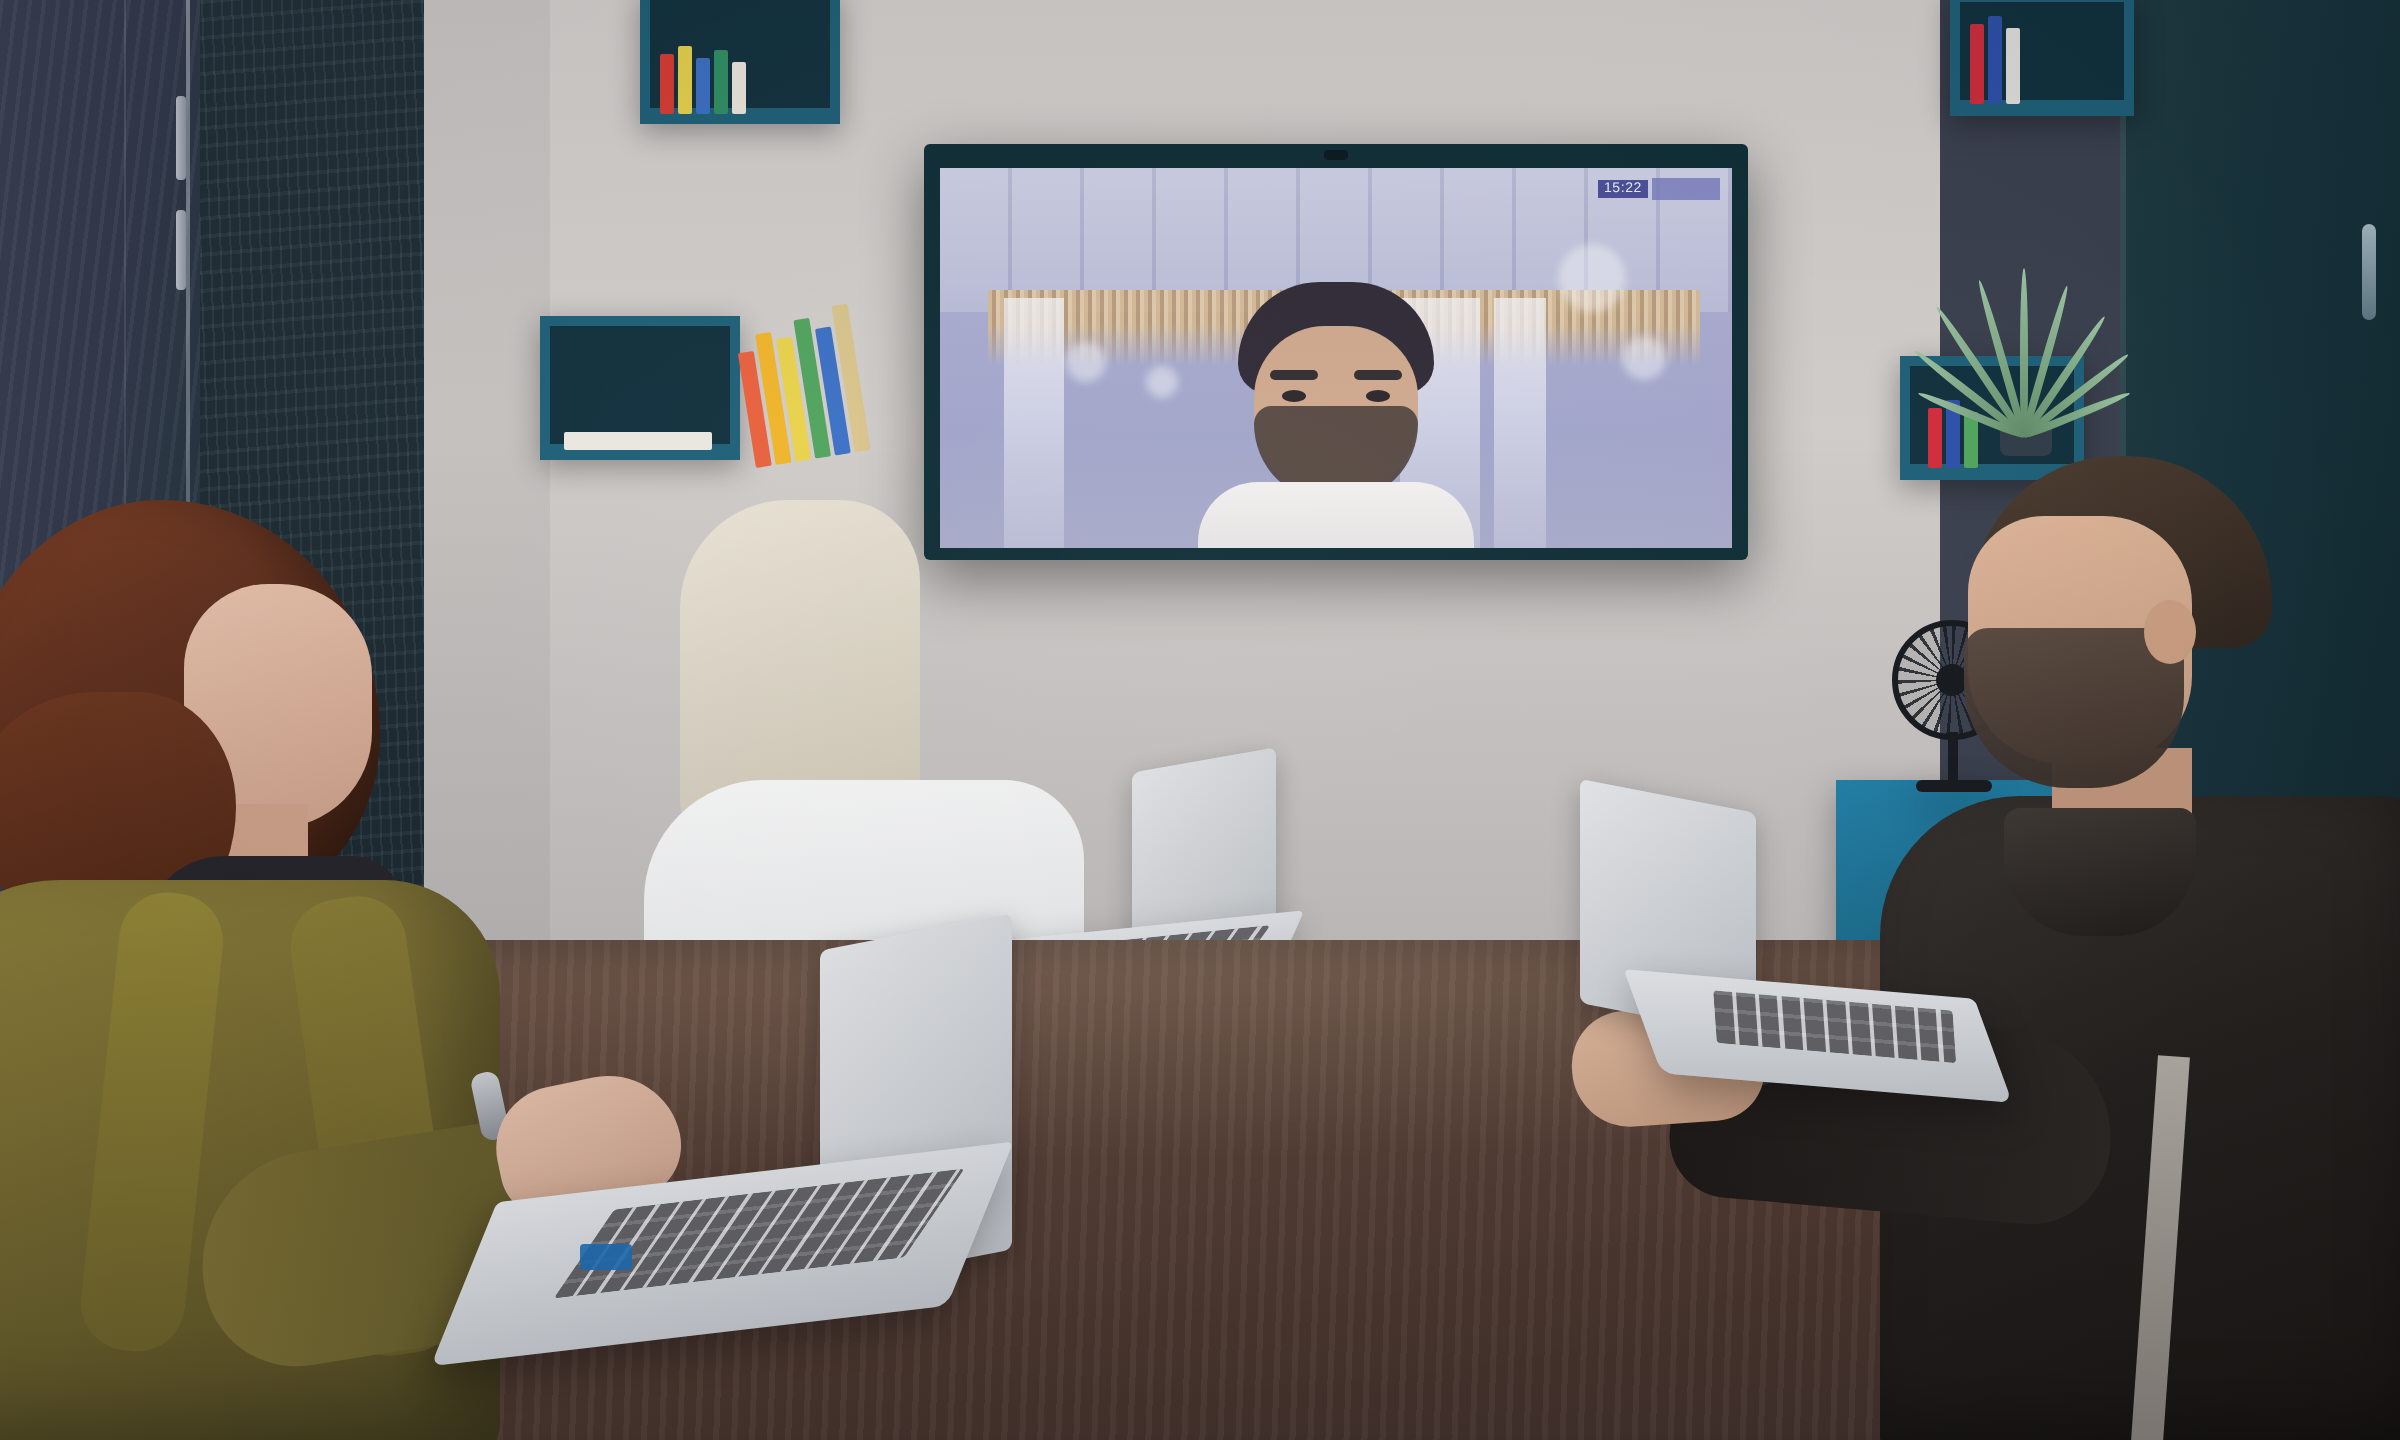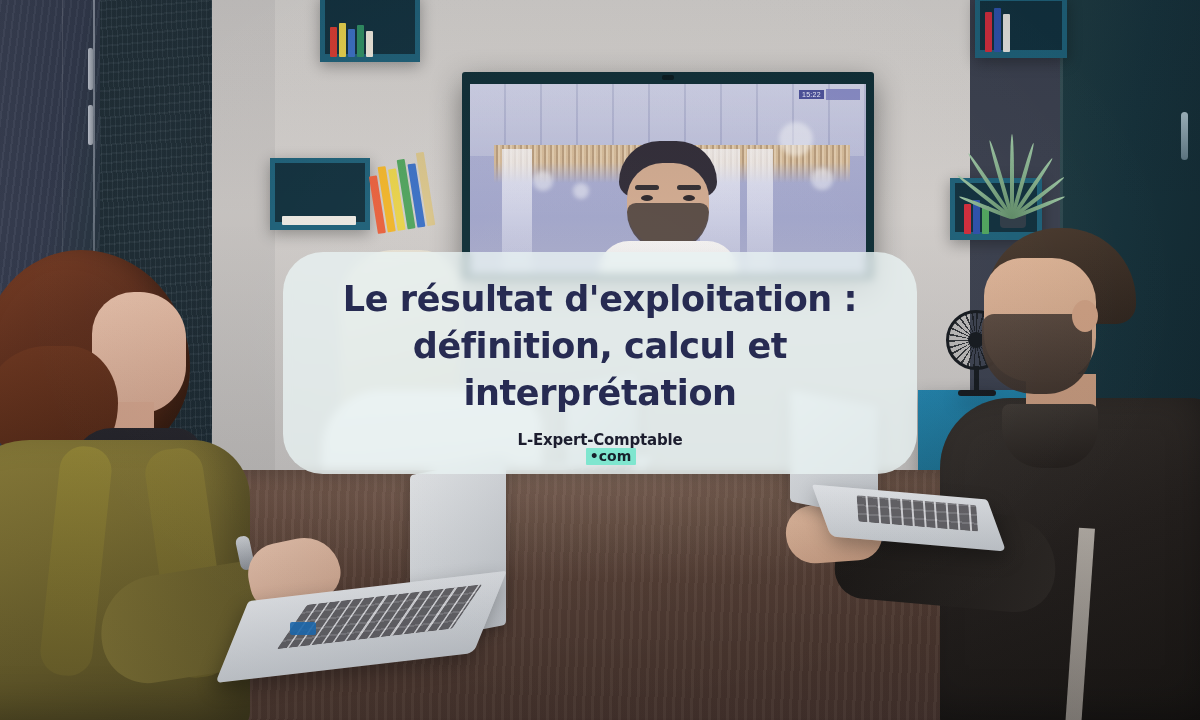--- a/index.html
+++ b/index.html
@@ -552,25 +552,14 @@
     <div class="laptop lp3">
       <div class="lid"></div>
       <div class="base">
           <div class="keys"></div>
         </div>
     </div>
 
     <div class="photo-grade"></div>
   </div>
 
-  <div class="title-card">
-    <div class="title-text">
-      <div>Le résultat d'exploitation :</div>
-      <div>définition, calcul et</div>
-      <div>interprétation</div>
-    </div>
-    <div class="brand">
-      <span class="brand-name">L-Expert-Comptable</span>
-      <span class="brand-com">•com</span>
-    </div>
-  </div>
 
 </div>
 
 </body></html>

